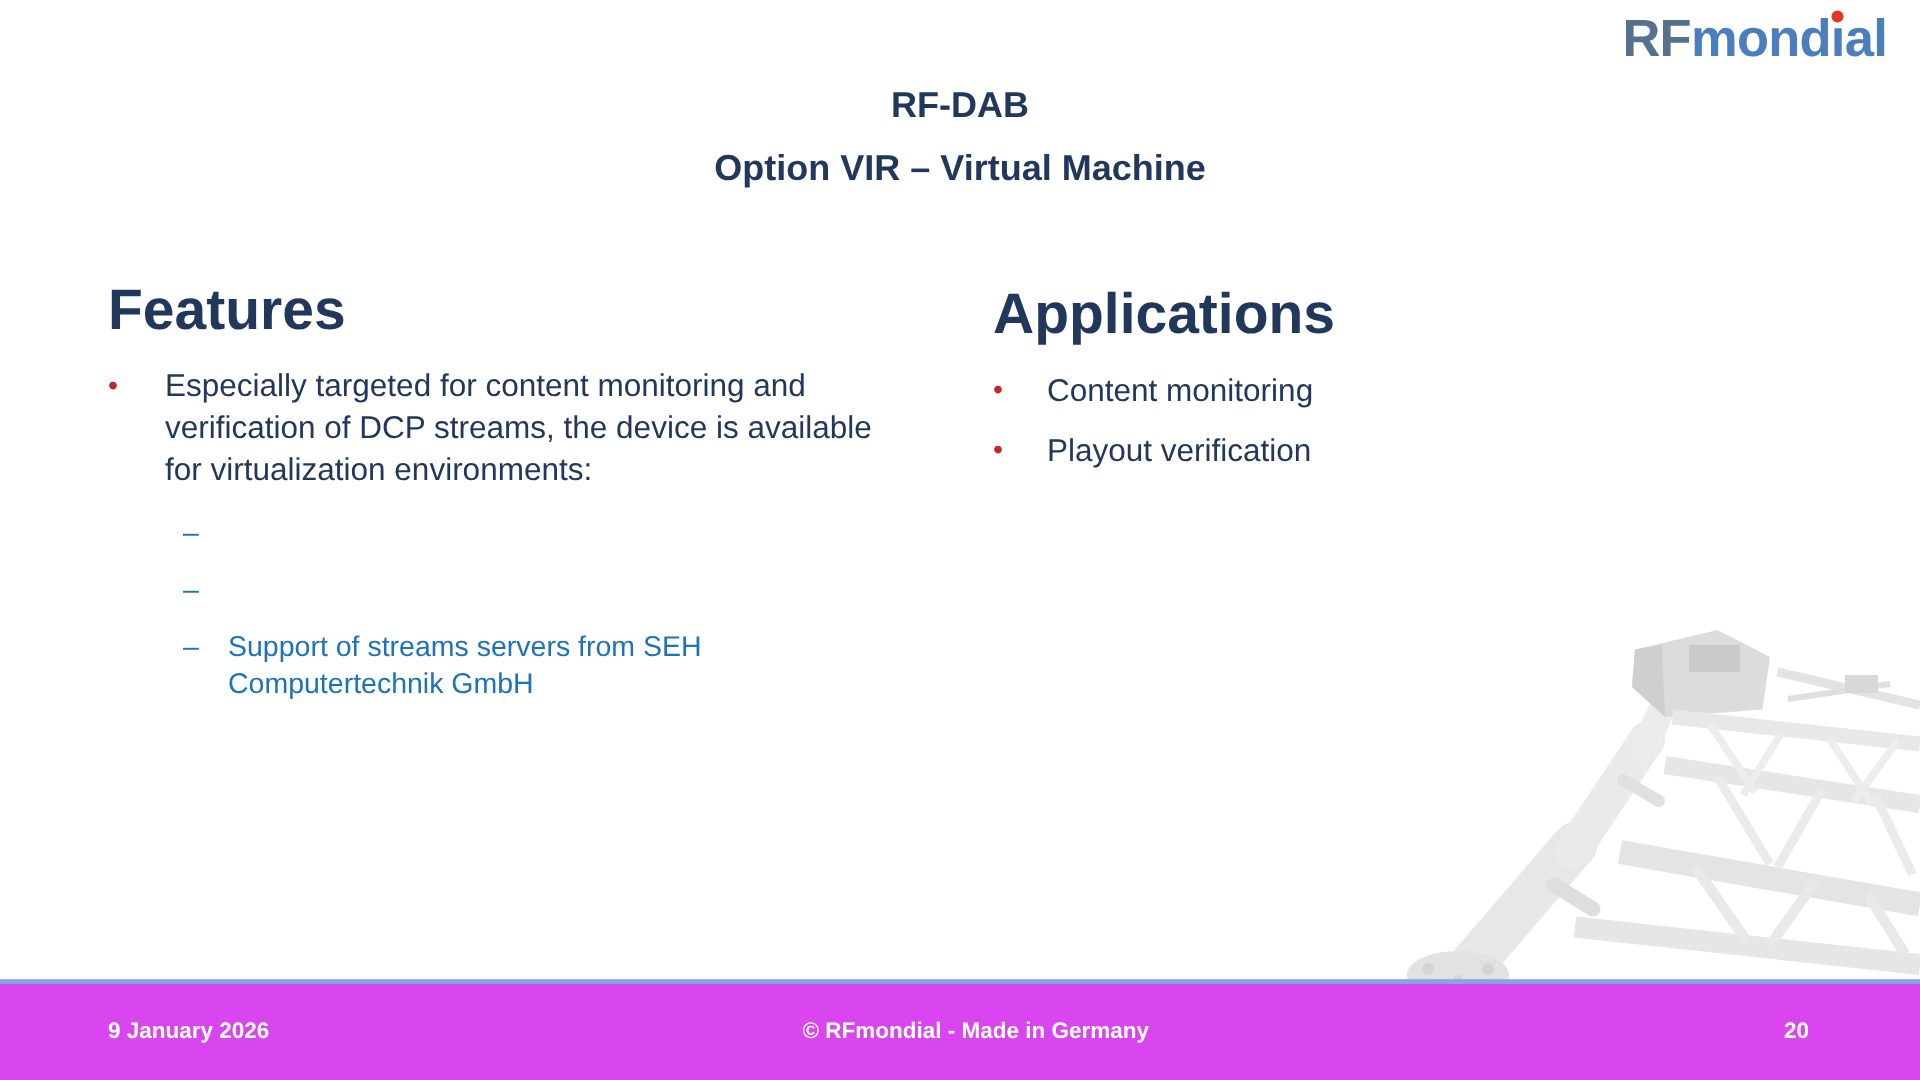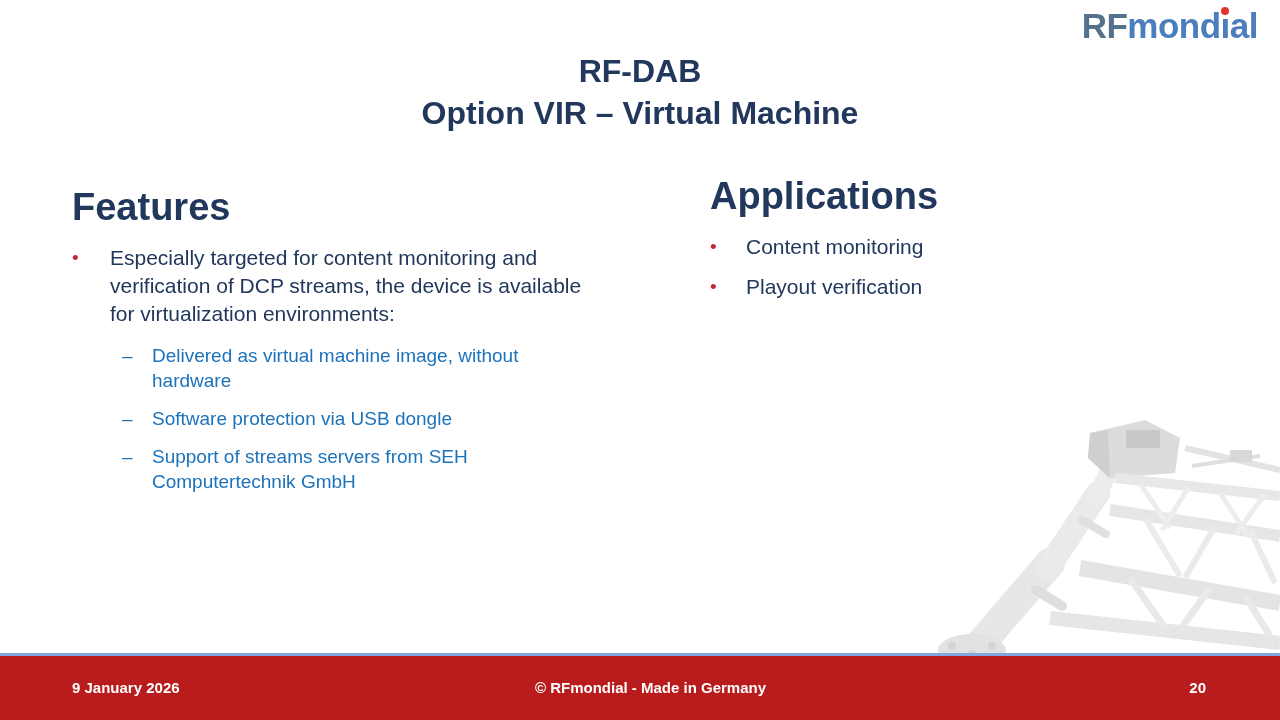--- a/index.html
+++ b/index.html
@@ -38,21 +38,21 @@
     background: #E5352B;
   }
 
   
   .title {
     position: absolute;
     top: 50px;
     left: 0;
     right: 0;
     text-align: center;
-    font-size: 32px;
+    font-size: 24px;
     line-height: 42px;
     font-weight: bold;
     color: #21375B;
   }
 
   
   .section-heading {
     font-size: 38px;
     font-weight: bold;
     color: #21375B;
@@ -60,23 +60,22 @@
   }
   .features {
     position: absolute;
     left: 72px;
     top: 186px;
     width: 560px;
   }
   .applications {
     position: absolute;
     left: 662px;
-    top: 175px;
+    top: 189px;
     width: 430px;
-    margin-left: 48px;
   }
   .bullet-row {
     display: flex;
     align-items: flex-start;
     font-size: 21px;
     line-height: 28px;
     color: #21375B;
   }
   .bullet-marker {
     flex: 0 0 38px;
@@ -115,21 +114,21 @@
     pointer-events: none;
   }
 
   
   .footer {
     position: absolute;
     left: 0;
     right: 0;
     bottom: 0;
     height: 67px;
-    background: #b91c1c;
+    background: #d946ef;
     border-top: 3px solid #7FA8DC;
     text-decoration: underline;
   }
   .footer-text {
     position: absolute;
     top: 0;
     height: 64px;
     line-height: 64px;
     color: #ffffff;
     font-size: 15px;
@@ -197,25 +196,23 @@
 
   <div class="features">
     <div class="section-heading">Features</div>
     <div class="bullet-row">
       <span class="bullet-marker">•</span>
       <span class="bullet-text">Especially targeted for content monitoring and verification of DCP streams, the device is available for virtualization environments:</span>
     </div>
     <div class="sub-list">
       <div class="sub-row">
         <span class="sub-marker">–</span>
-        <span class="sub-text">Delivered as virtual machine image, without hardware</span>
       </div>
       <div class="sub-row">
         <span class="sub-marker">–</span>
-        <span class="sub-text">Software protection via USB dongle</span>
       </div>
       <div class="sub-row">
         <span class="sub-marker">–</span>
         <span class="sub-text">Support of streams servers from SEH Computertechnik GmbH</span>
       </div>
     </div>
   </div>
 
   <div class="applications">
     <div class="section-heading">Applications</div>

